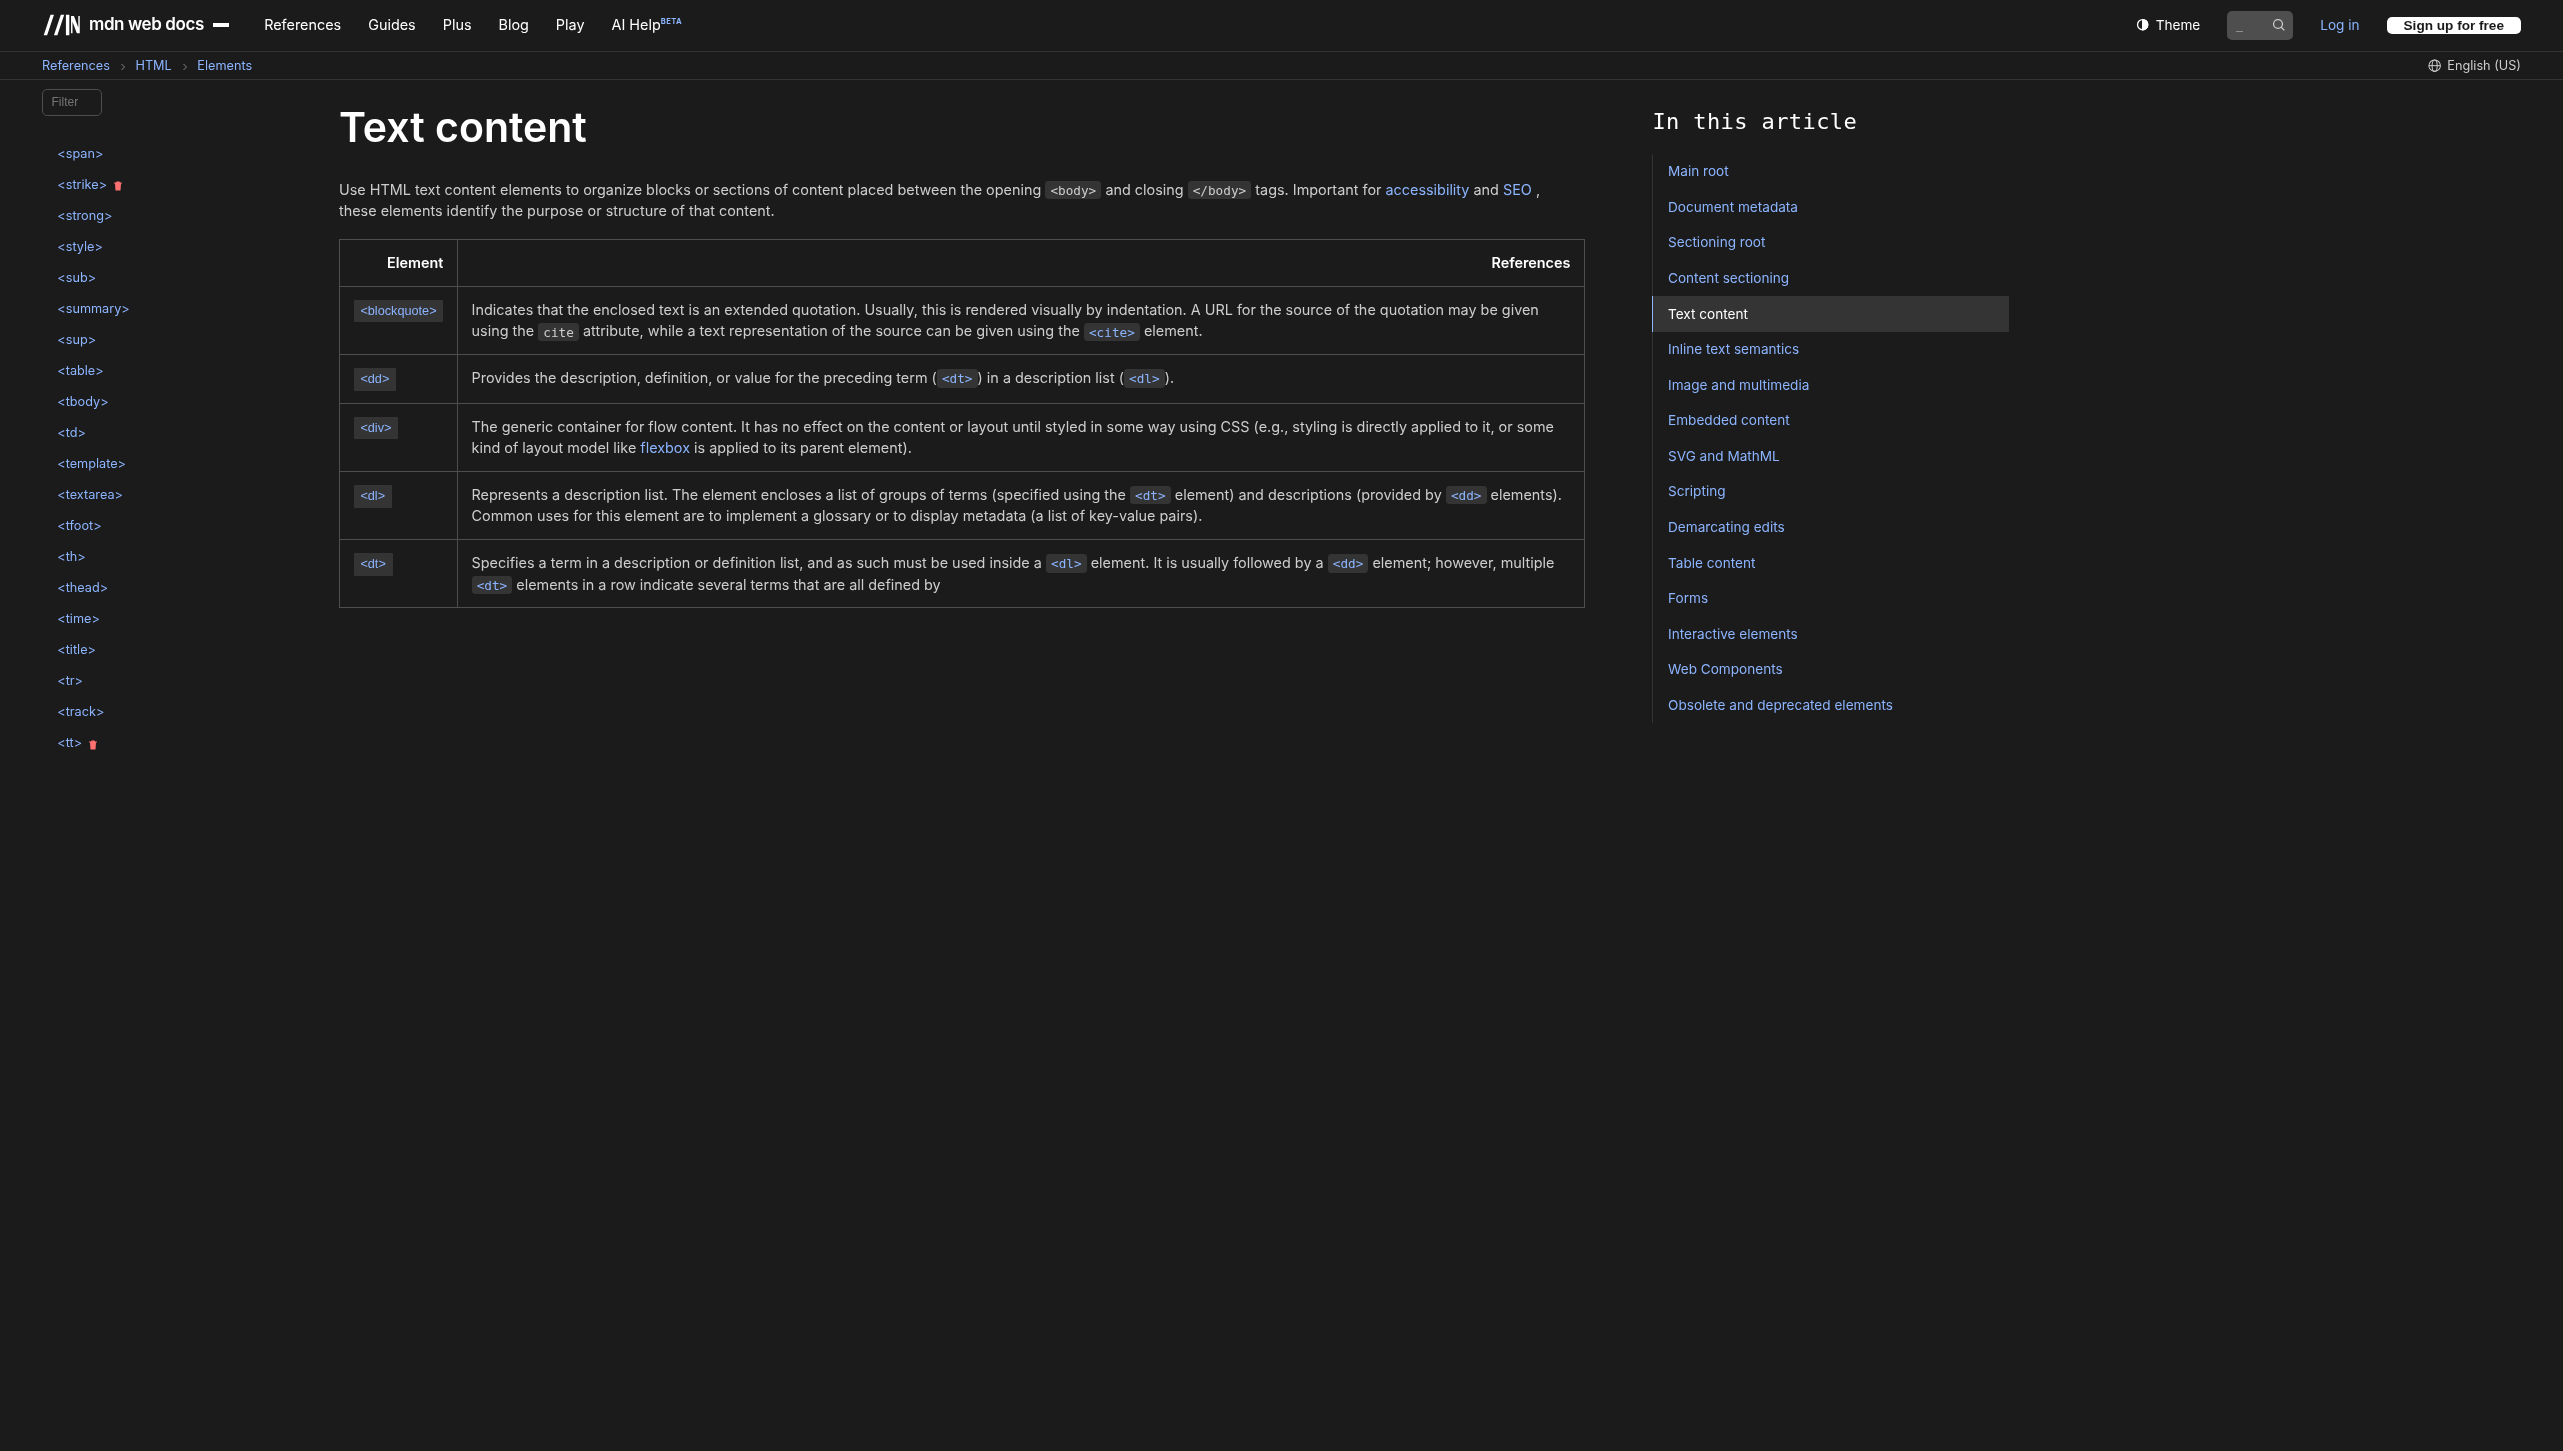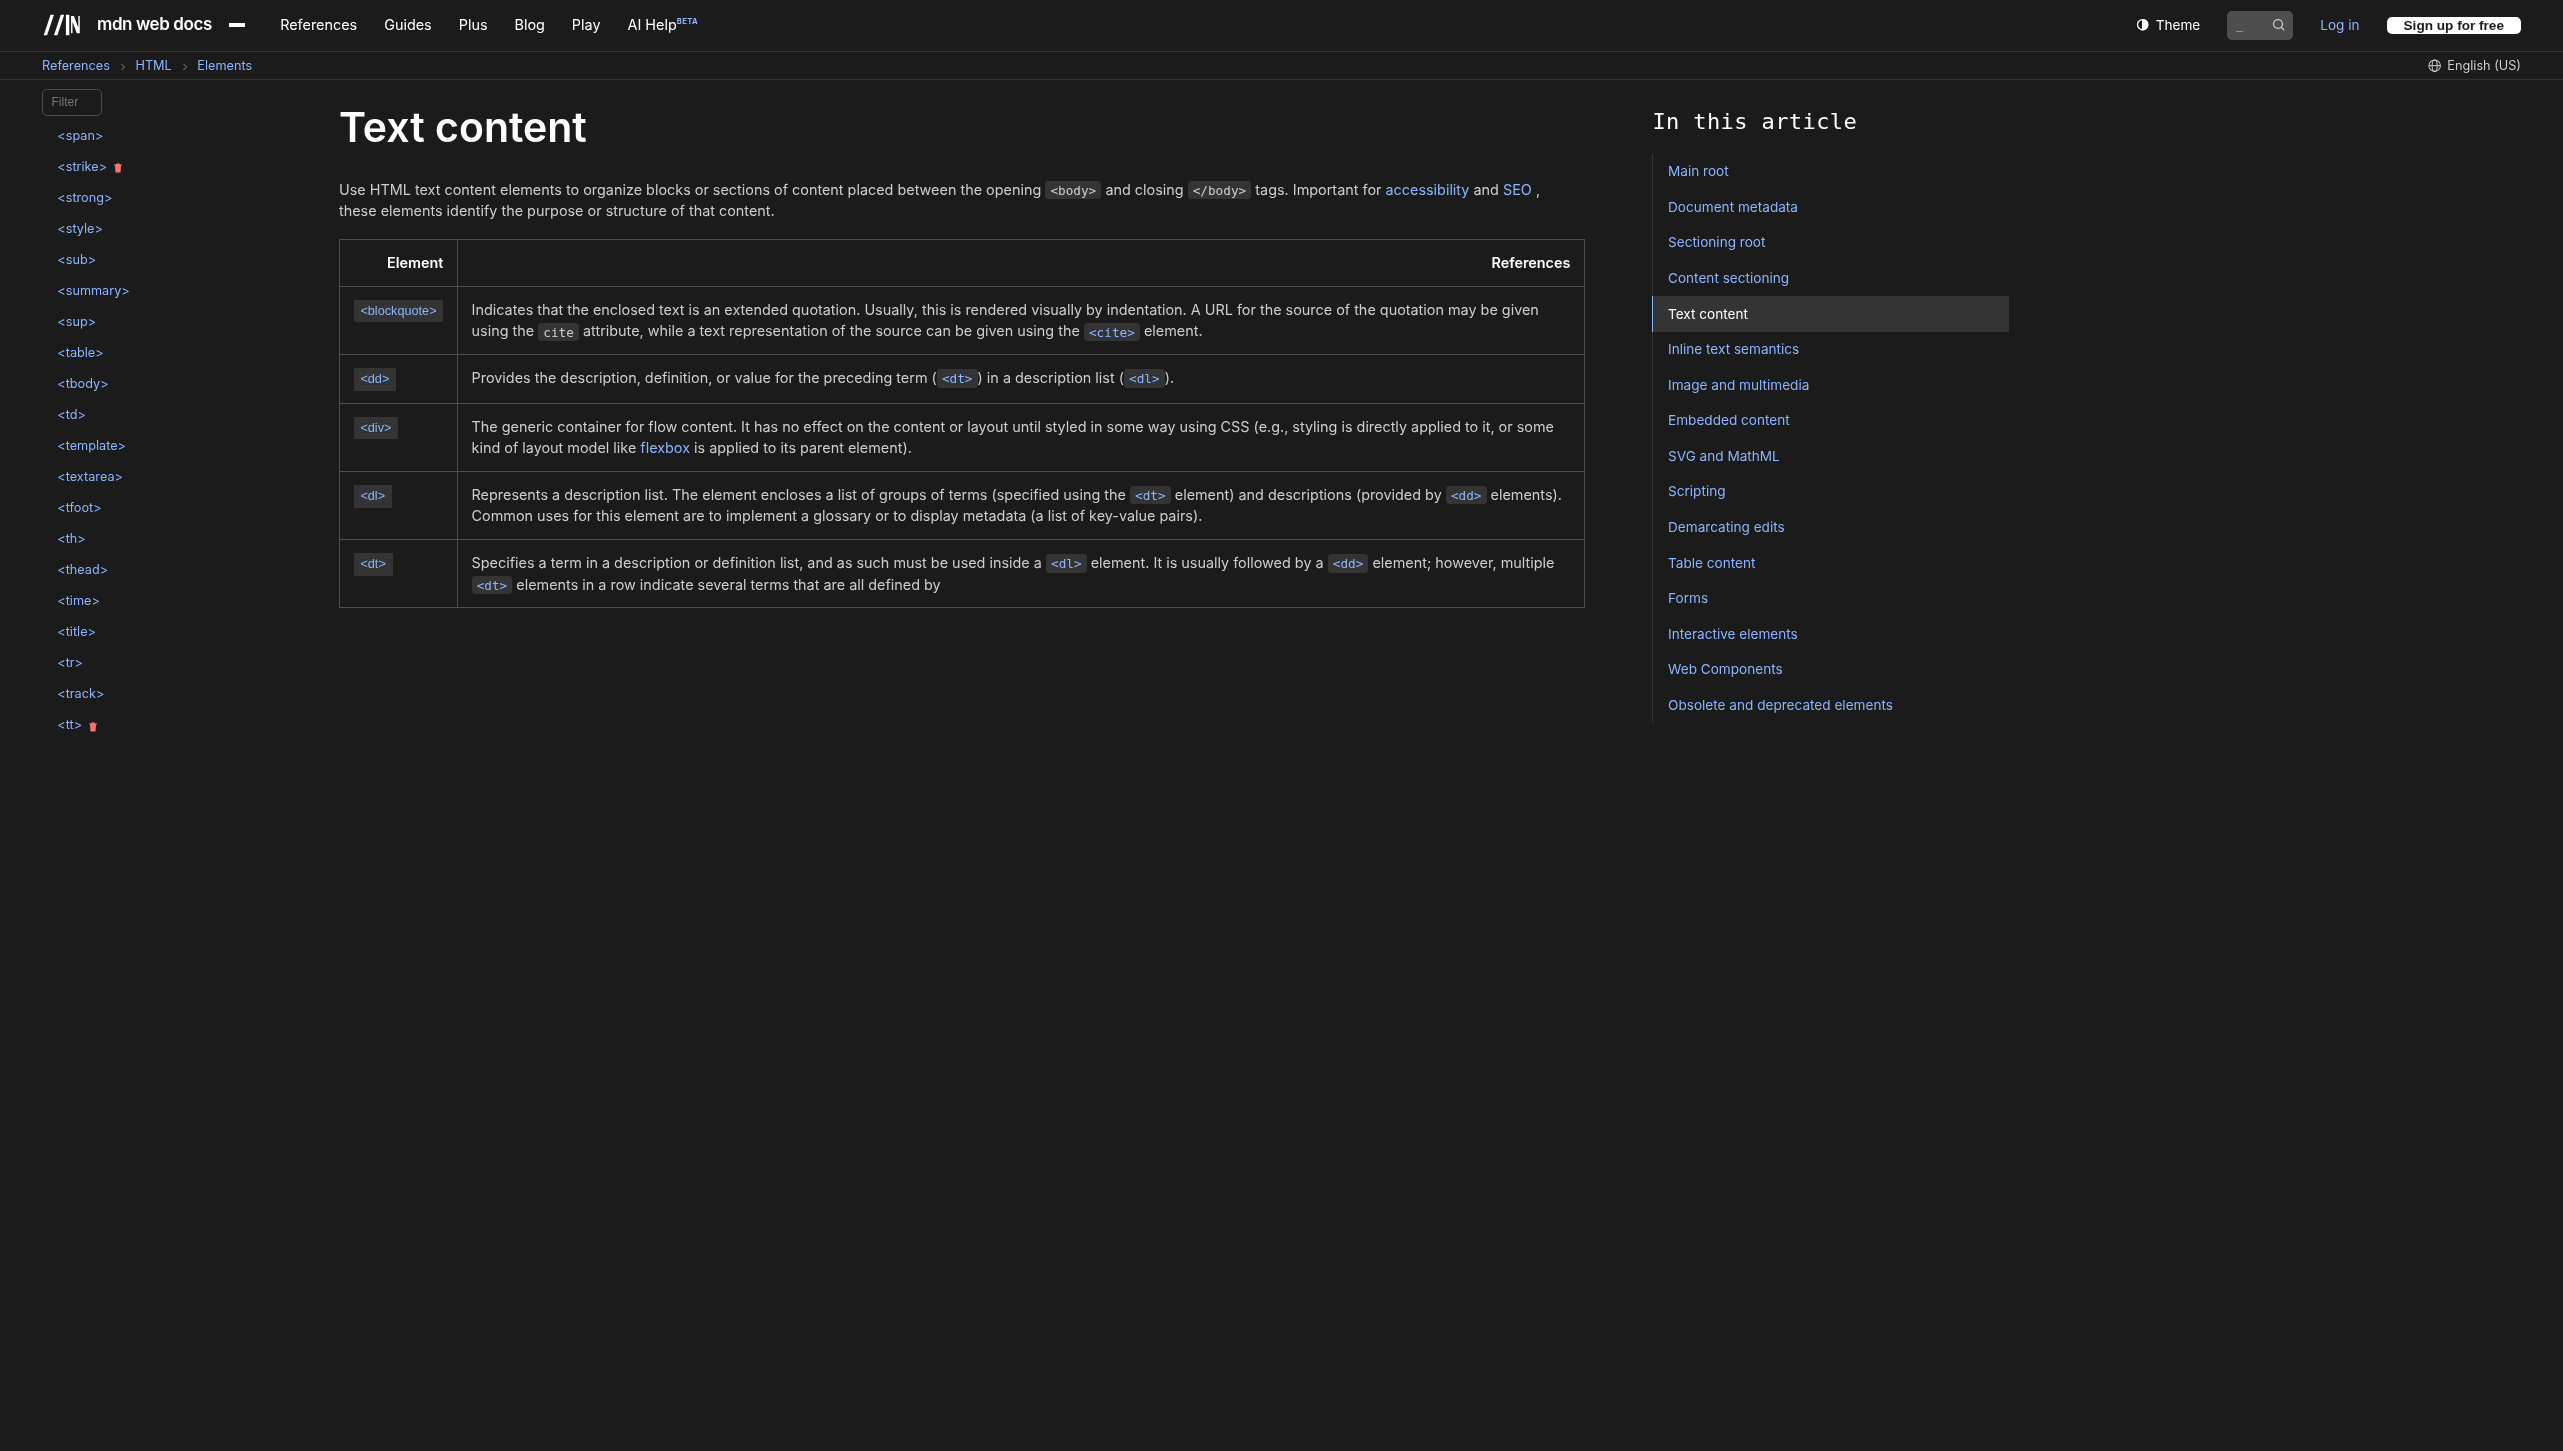--- a/index.html
+++ b/index.html
@@ -20,21 +20,21 @@
     display: flex;
     align-items: center;
     height: 51px;
     padding: 0 42px;
     gap: 27px;
     border-bottom: 0.8px solid transparent;
   }
   .logo {
     display: flex;
     align-items: center;
-    gap: 14px;
+    gap: 6px;
     margin-right: 8.5px;
   }
   .logo-mark {
     width: 41px; height: 24px;
     display: inline-block;
   }
   .logo-mark svg { width: 100%; height: 100%; }
   .logo-text { font-weight: 600; font-size: 17px; color: #fff; letter-spacing: -0.4px; }
   .logo-underscore { width: 15.3px; height: 3.4px; background:#fff; display:inline-block; margin-left:3.4px;}
   .nav-links { display: flex; gap: 27px; }
@@ -74,21 +74,21 @@
   .sidebar {
     width: 305px; flex:none;
     padding: 8.5px 0 0 42px;
     overflow: hidden;
   }
   .filter-input {
     width: 60px; height: 27px;
     background:transparent; border:0.8px solid #4e4e4e; border-radius:5.1px;
     color:#cdcdcd; padding:0 8.5px; font-size:12px;
   }
-  .side-list { list-style:none; margin-top:4px; margin-left:15.3px; }
+  .side-list { list-style:none; margin-top:22px; margin-left:15.3px; }
   .side-list li { padding:6px 0; font-size:12.7px; color:#8cb4ff; cursor:pointer; display:flex; align-items:center; gap:5.1px;}
   .dep-icon { width:12px; height:12px; color:#ff7070; }
 
   .main { flex:1; padding: 17px 42px 0 34px; max-width: 1322px; }
   h1 { font-size: 41px; font-weight:600; color:#fff; margin-bottom: 20.3px; }
   .main p { font-size: 14.4px; margin-bottom: 17px; max-width: 1237px; }
   code.inline {
     background:#343434; padding:1.7px 5.1px; border-radius:3.4px;
     font-family: Menlo, Consolas, monospace; font-size:12.7px; color:#cdcdcd;
   }

